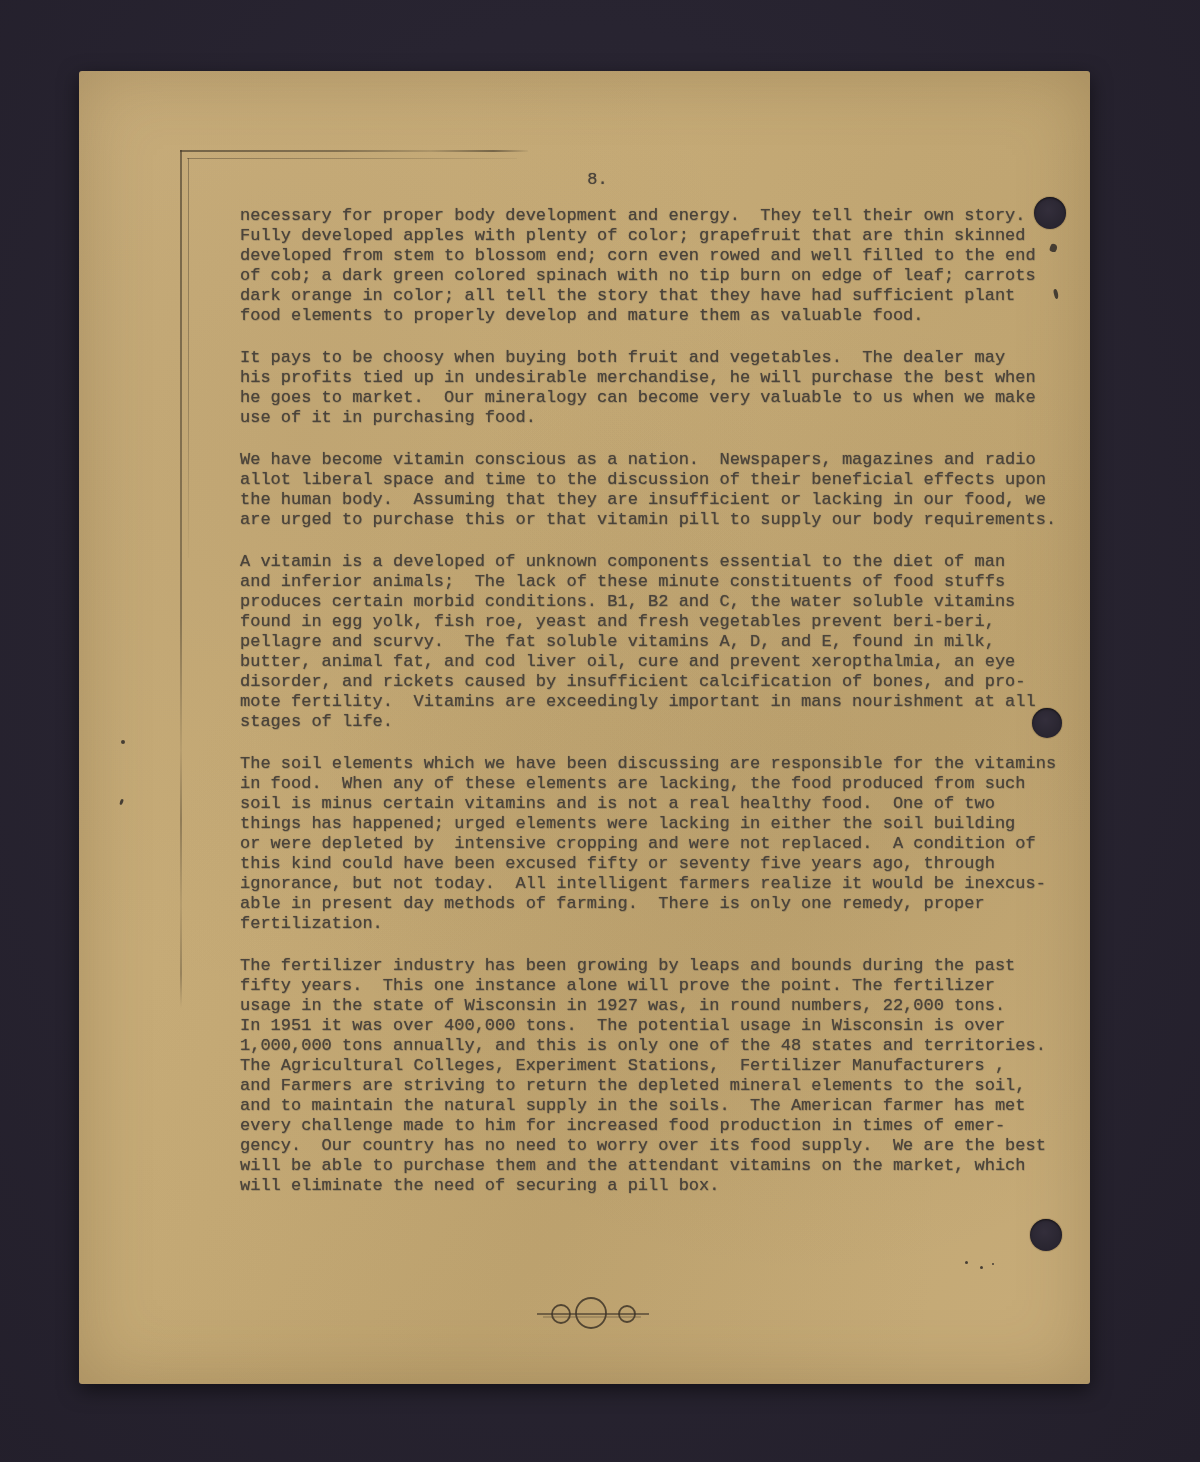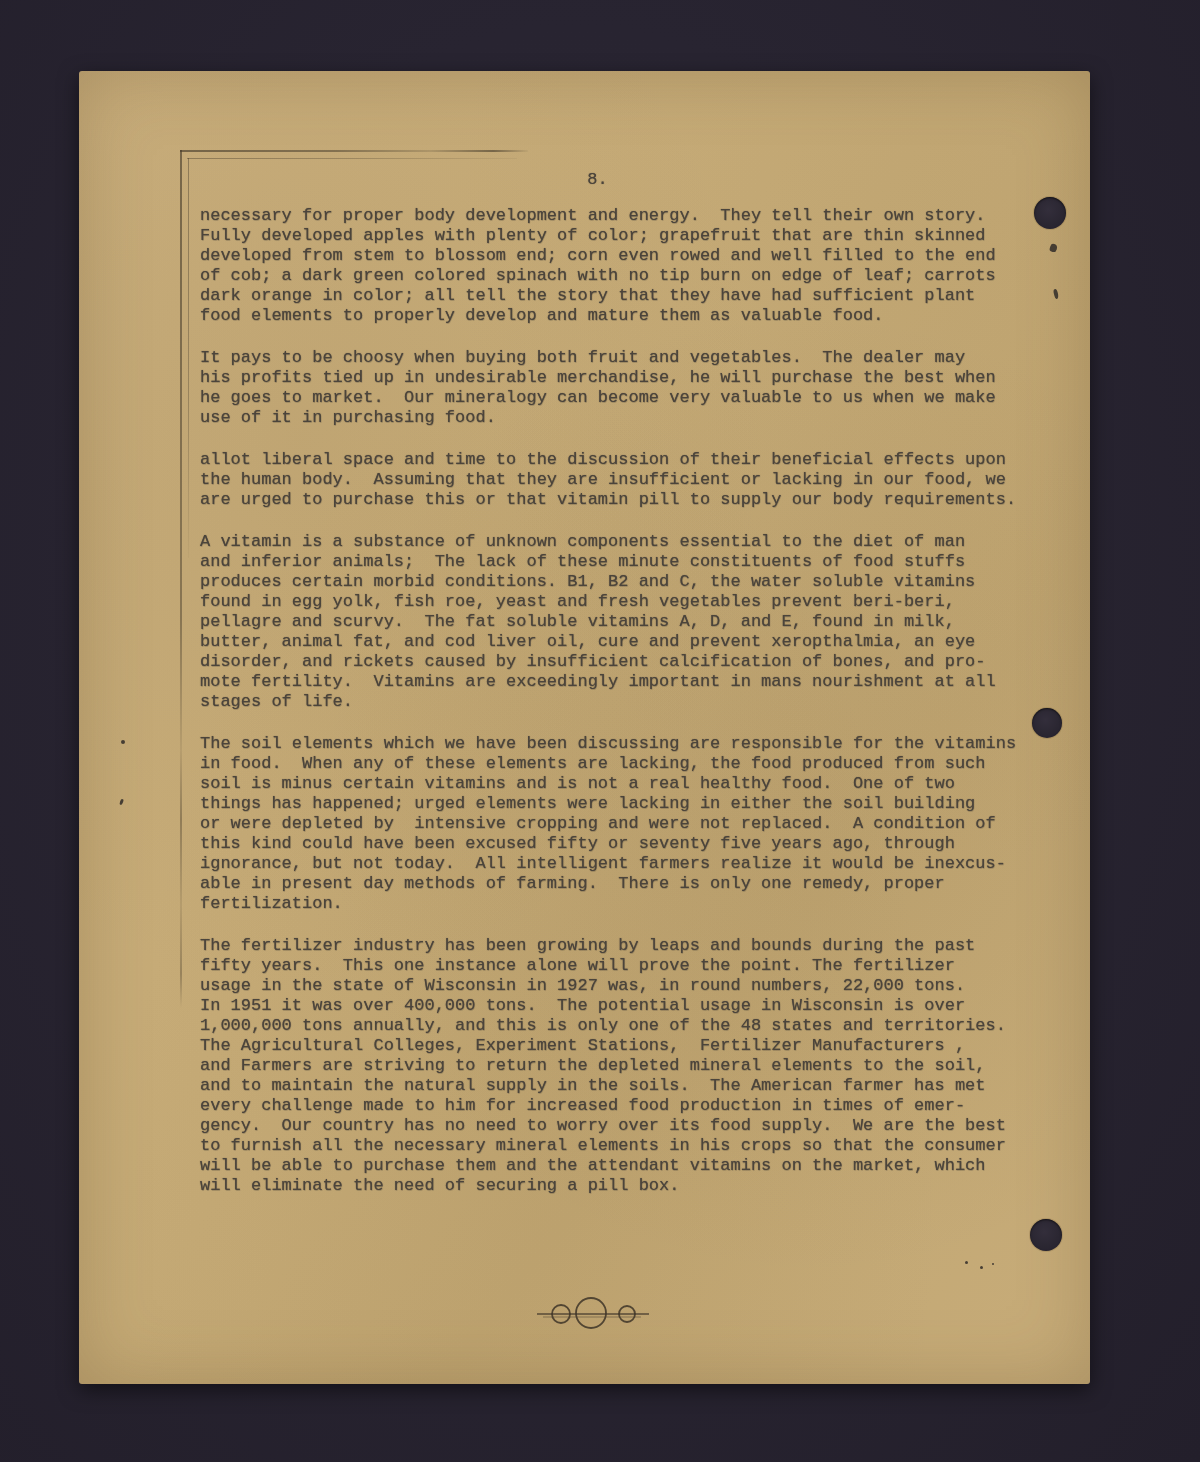--- a/index.html
+++ b/index.html
@@ -23,21 +23,21 @@
     position:absolute;left:0;right:0;top:99px;padding-left:26px;
     text-align:center;font-size:17px;line-height:20px;
     color:#4b443b;text-shadow:0 0 1px rgba(75,68,59,0.85);
   }
   #text-block{
     position:absolute;left:121px;top:135px;width:830px;
     font-size:17px;line-height:20px;color:#4b443b;
     text-shadow:0 0 1px rgba(75,68,59,0.8), 0.5px 0.5px 0 rgba(75,68,59,0.2);
   }
   .paragraph{margin:0 0 22px 0;}
-  .line{white-space:pre;}
+  .line{white-space:pre;margin-left:40px;}
   
   .ghost{position:absolute;pointer-events:none;}
   .gh-top-outer{left:101px;top:79px;width:348px;height:2px;
     background:linear-gradient(to right, rgba(66,56,40,0.62), rgba(66,56,40,0.5) 45%, rgba(66,56,40,0.18) 72%, rgba(66,56,40,0.6) 90%, rgba(66,56,40,0.05) 100%);}
   .gh-top-inner{left:108px;top:87px;width:330px;height:1px;
     background:linear-gradient(to right, rgba(66,56,40,0.42), rgba(66,56,40,0.3) 50%, rgba(66,56,40,0.06) 100%);}
   .gh-left-outer{left:101px;top:79px;width:2px;height:858px;
     background:linear-gradient(to bottom, rgba(66,56,40,0.6), rgba(66,56,40,0.5) 35%, rgba(66,56,40,0.45) 55%, rgba(66,56,40,0.1) 70%, rgba(66,56,40,0.4) 78%, rgba(66,56,40,0.12) 88%, rgba(66,56,40,0.35) 96%, rgba(66,56,40,0) 100%);}
   .gh-left-inner{left:109px;top:87px;width:1px;height:400px;
     background:linear-gradient(to bottom, rgba(66,56,40,0.42), rgba(66,56,40,0.32) 60%, rgba(66,56,40,0.04) 100%);}
@@ -79,26 +79,27 @@
           <div class="line">dark orange in color; all tell the story that they have had sufficient plant</div>
           <div class="line">food elements to properly develop and mature them as valuable food.</div>
         </div>
         <div class="paragraph">
           <div class="line">It pays to be choosy when buying both fruit and vegetables.  The dealer may</div>
           <div class="line">his profits tied up in undesirable merchandise, he will purchase the best when</div>
           <div class="line">he goes to market.  Our mineralogy can become very valuable to us when we make</div>
           <div class="line">use of it in purchasing food.</div>
         </div>
         <div class="paragraph">
+          <div class="line">We have become vitamin conscious as a nation.  Newspapers, magazines and radio</div>
           <div class="line">allot liberal space and time to the discussion of their beneficial effects upon</div>
           <div class="line">the human body.  Assuming that they are insufficient or lacking in our food, we</div>
           <div class="line">are urged to purchase this or that vitamin pill to supply our body requirements.</div>
         </div>
         <div class="paragraph">
-          <div class="line">A vitamin is a substance of unknown components essential to the diet of man</div>
+          <div class="line">A vitamin is a developed of unknown components essential to the diet of man</div>
           <div class="line">and inferior animals;  The lack of these minute constituents of food stuffs</div>
           <div class="line">produces certain morbid conditions. B1, B2 and C, the water soluble vitamins</div>
           <div class="line">found in egg yolk, fish roe, yeast and fresh vegetables prevent beri-beri,</div>
           <div class="line">pellagre and scurvy.  The fat soluble vitamins A, D, and E, found in milk,</div>
           <div class="line">butter, animal fat, and cod liver oil, cure and prevent xeropthalmia, an eye</div>
           <div class="line">disorder, and rickets caused by insufficient calcification of bones, and pro-</div>
           <div class="line">mote fertility.  Vitamins are exceedingly important in mans nourishment at all</div>
           <div class="line">stages of life.</div>
         </div>
         <div class="paragraph">
@@ -116,21 +117,20 @@
           <div class="line">The fertilizer industry has been growing by leaps and bounds during the past</div>
           <div class="line">fifty years.  This one instance alone will prove the point. The fertilizer</div>
           <div class="line">usage in the state of Wisconsin in 1927 was, in round numbers, 22,000 tons.</div>
           <div class="line">In 1951 it was over 400,000 tons.  The potential usage in Wisconsin is over</div>
           <div class="line">1,000,000 tons annually, and this is only one of the 48 states and territories.</div>
           <div class="line">The Agricultural Colleges, Experiment Stations,  Fertilizer Manufacturers ,</div>
           <div class="line">and Farmers are striving to return the depleted mineral elements to the soil,</div>
           <div class="line">and to maintain the natural supply in the soils.  The American farmer has met</div>
           <div class="line">every challenge made to him for increased food production in times of emer-</div>
           <div class="line">gency.  Our country has no need to worry over its food supply.  We are the best</div>
-          <div class="line">to furnish all the necessary mineral elements in his crops so that the consumer</div>
           <div class="line">will be able to purchase them and the attendant vitamins on the market, which</div>
           <div class="line">will eliminate the need of securing a pill box.</div>
         </div>
       </div>
 
     <div class="hole hole-top"></div>
     <div class="hole hole-mid"></div>
     <div class="hole hole-bot"></div>
 
     <div class="speck s1"></div>

